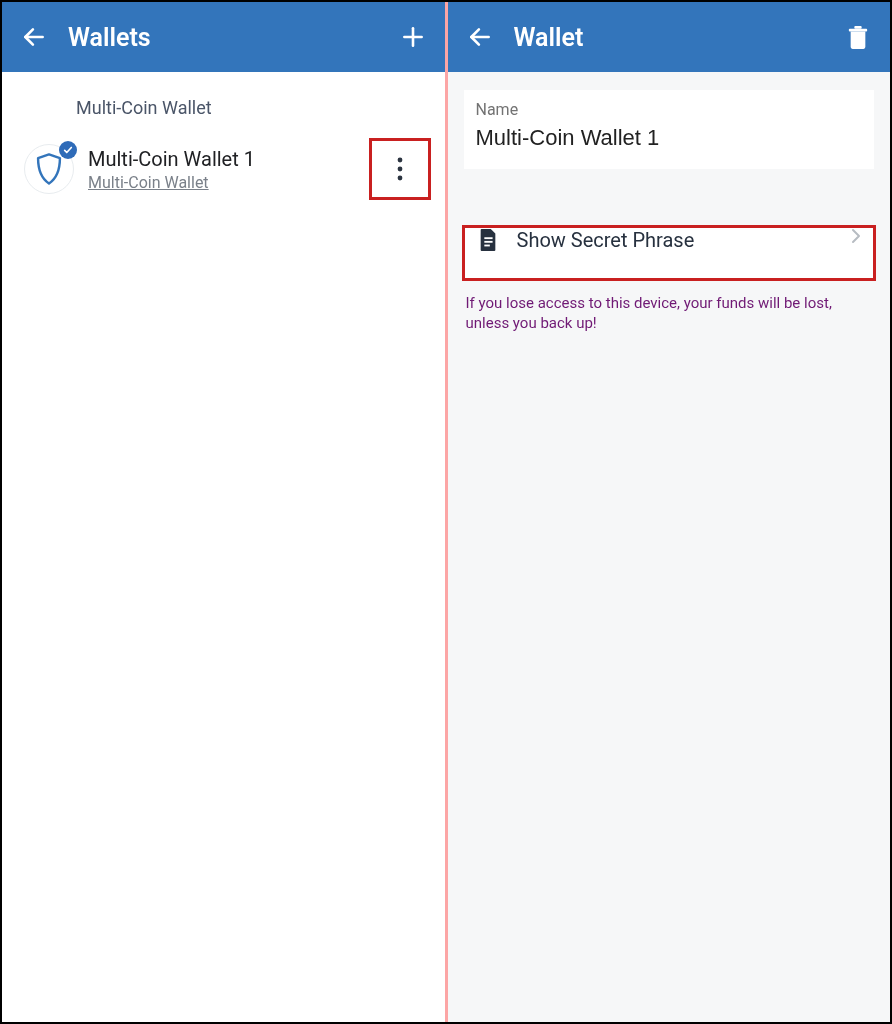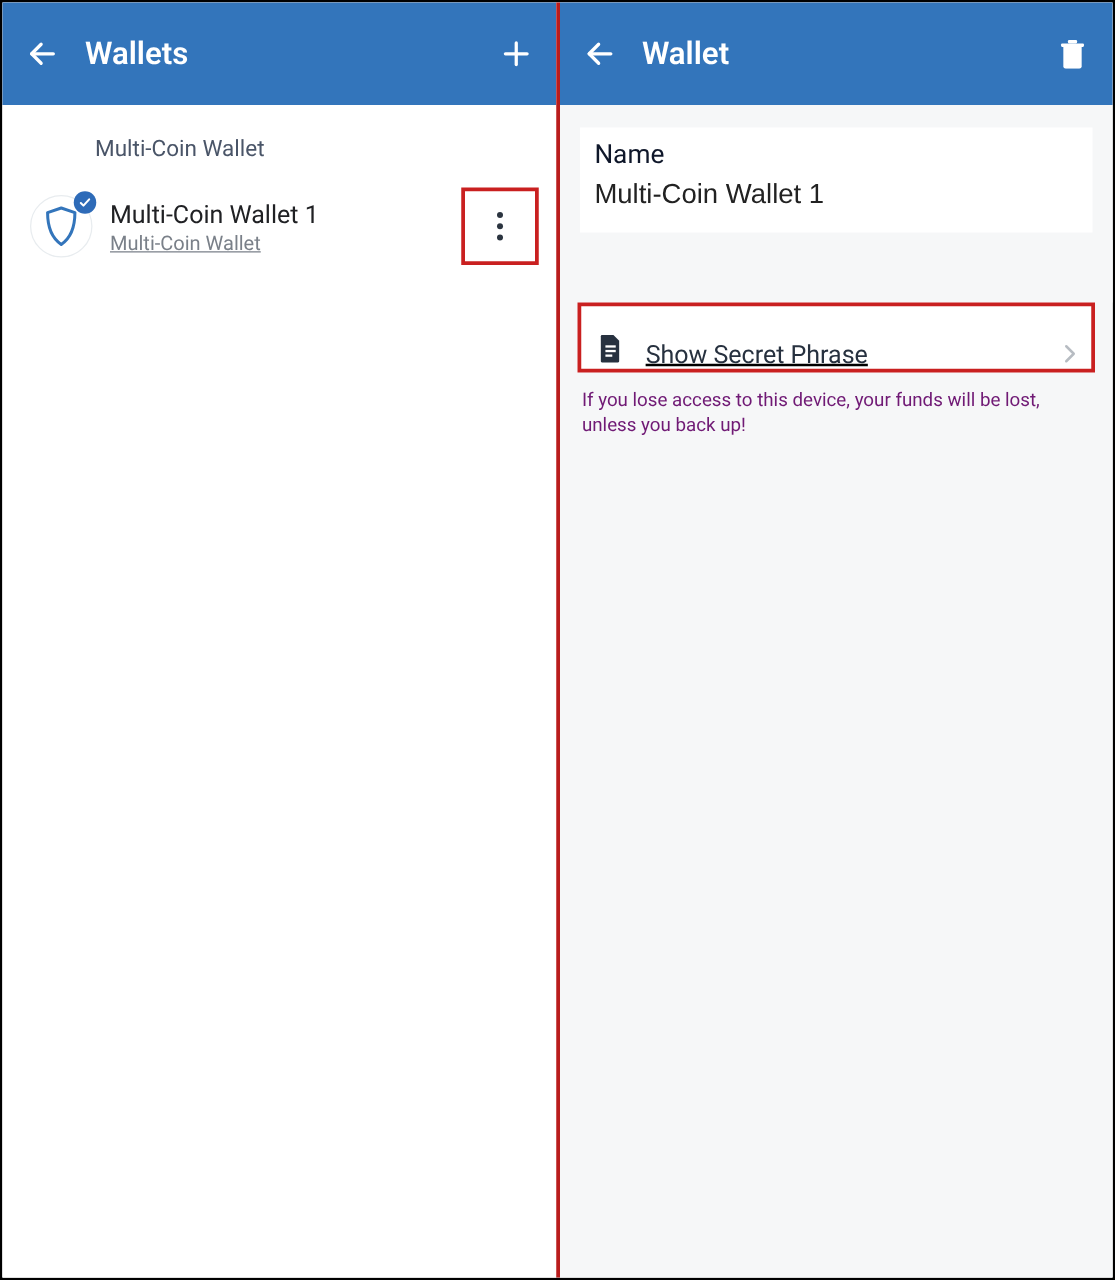--- a/index.html
+++ b/index.html
@@ -15,25 +15,25 @@
     height: 1024px;
     border: 2px solid #000;
   }
   .pane {
     flex: 1;
     display: flex;
     flex-direction: column;
     background: #fff;
     position: relative;
   }
-  .pane + .pane { border-left: 3px solid #b91c1c; }
+  .pane + .pane { border-left: 3px solid #fca5a5; }
   .header {
     background: #3375bb;
     color: #fff;
-    height: 82px;
+    height: 70px;
     display: flex;
     align-items: center;
     padding: 0 18px;
   }
   .header .title {
     font-size: 25px;
     font-weight: 600;
     margin-left: 20px;
     flex: 1;
   }
@@ -90,36 +90,35 @@
     align-items: center;
     justify-content: center;
     cursor: pointer;
   }
   
   .name-block {
     margin: 18px 16px 0 16px;
     background: #fff;
     padding: 10px 12px 18px 12px;
   }
-  .name-label { color: #0f172a; font-size: 21px; }
+  .name-label { color: #737373; font-size: 16px; }
   .name-value {
     color: #222; font-size: 22px; margin-top: 6px;
     border: none; outline: none; width: 100%; background: transparent;
   }
   .gap { height: 50px; background: #f6f7f8; margin-top: 6px; }
   .secret-row {
     margin: 0 14px;
     border: 3px solid #c92020;
     background: #fff;
     display: flex;
-    align-items: flex-end;
+    align-items: flex-start;
     height: 56px;
     padding: 0 12px;
     cursor: pointer;
-    text-decoration: underline;
   }
   .secret-row .label {
     margin-left: 18px; font-size: 20px; color: #27313f; flex: 1;
   }
   .secret-note {
     color: #701a75; font-size: 15px; line-height: 1.35;
     padding: 12px 18px 0 18px;
   }
 </style>
 </head>

